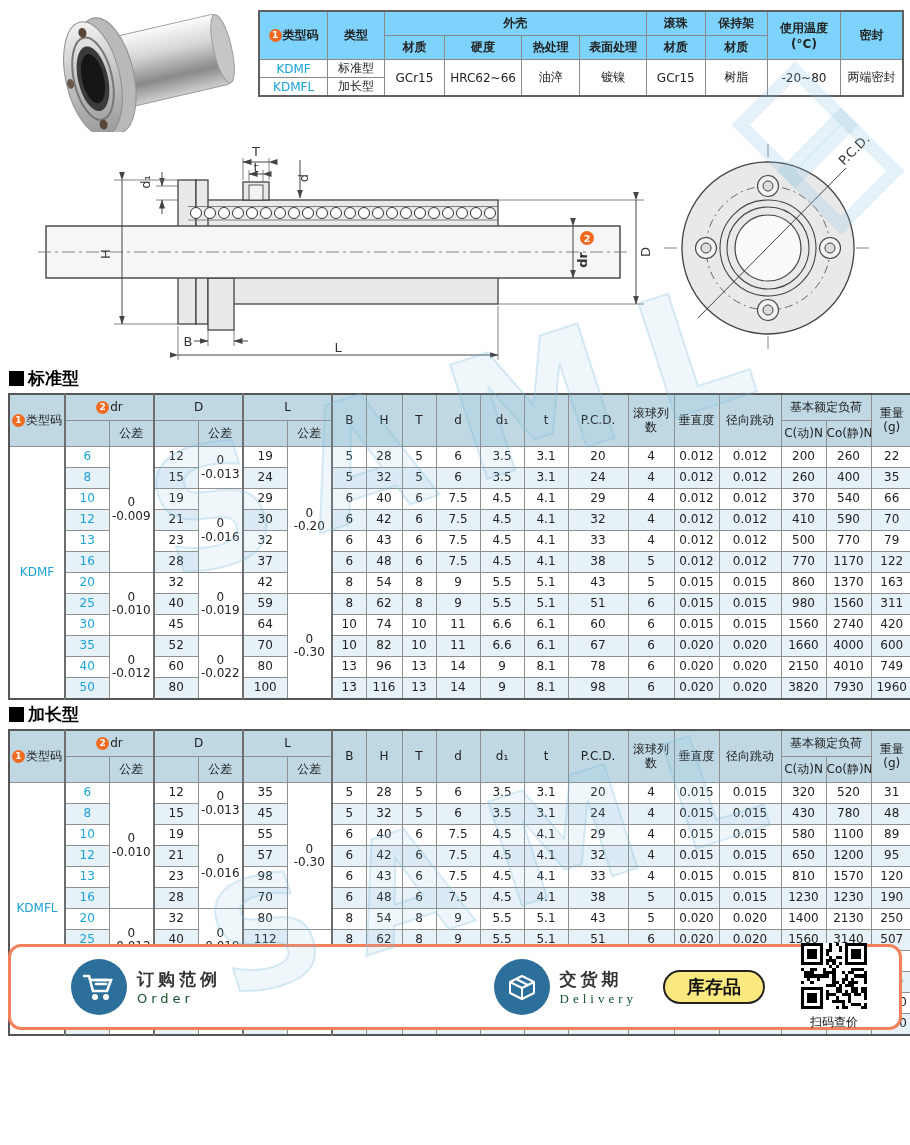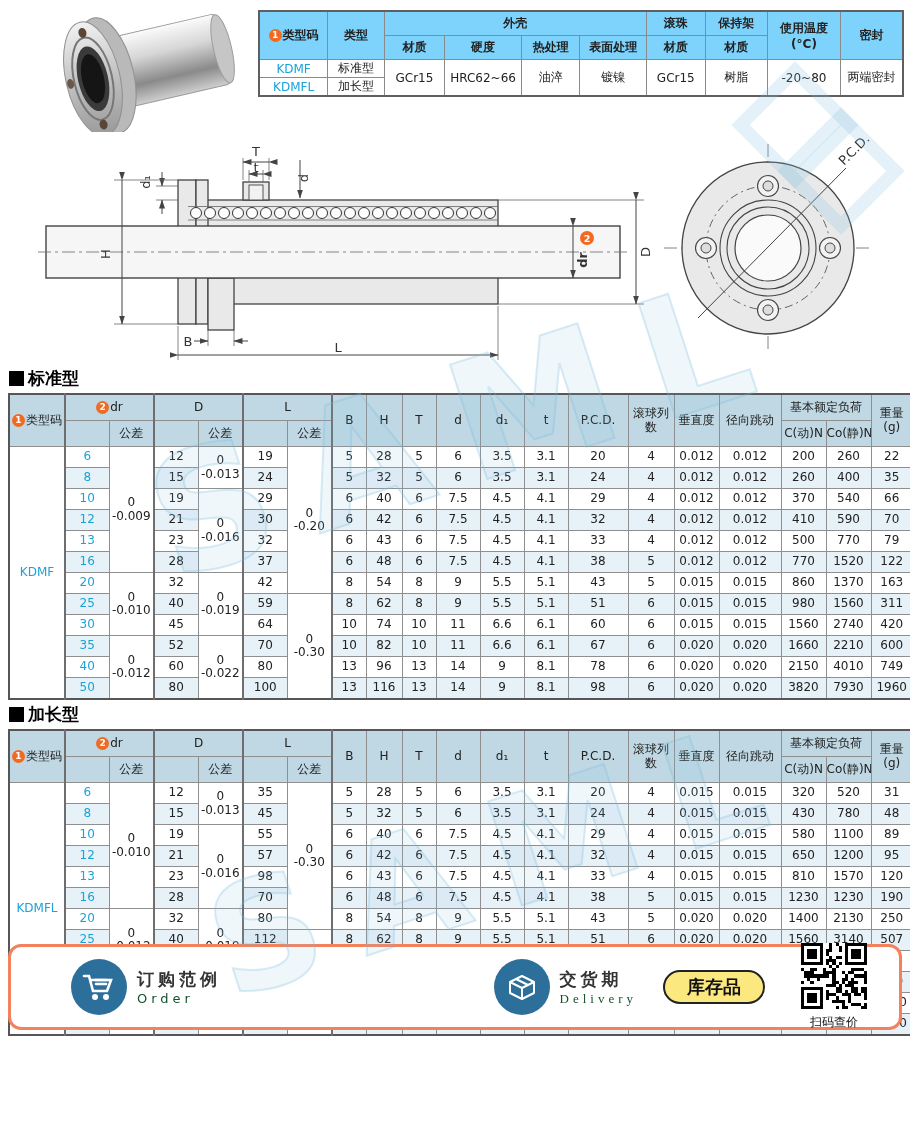--- a/index.html
+++ b/index.html
@@ -466,21 +466,21 @@
           <td>48</td>
           <td>6</td>
           <td>7.5</td>
           <td>4.5</td>
           <td>4.1</td>
           <td>38</td>
           <td>5</td>
           <td>0.012</td>
           <td>0.012</td>
           <td>770</td>
-          <td>1520</td>
+          <td>1170</td>
           <td>122</td>
         </tr>
         <tr>
           <td class="cyan gsep">20</td>
           <td rowspan="3" class="tol">
             <div>0</div>
             <div>-0.010</div>
           </td>
           <td class="gsep">32</td>
           <td rowspan="3" class="tol">
@@ -558,21 +558,21 @@
           <td>82</td>
           <td>10</td>
           <td>11</td>
           <td>6.6</td>
           <td>6.1</td>
           <td>67</td>
           <td>6</td>
           <td>0.020</td>
           <td>0.020</td>
           <td>1660</td>
-          <td>2210</td>
+          <td>4000</td>
           <td>600</td>
         </tr>
         <tr>
           <td class="cyan gsep">40</td>
           <td class="gsep">60</td>
           <td class="gsep">80</td>
           <td class="gsep">13</td>
           <td>96</td>
           <td>13</td>
           <td>14</td>

